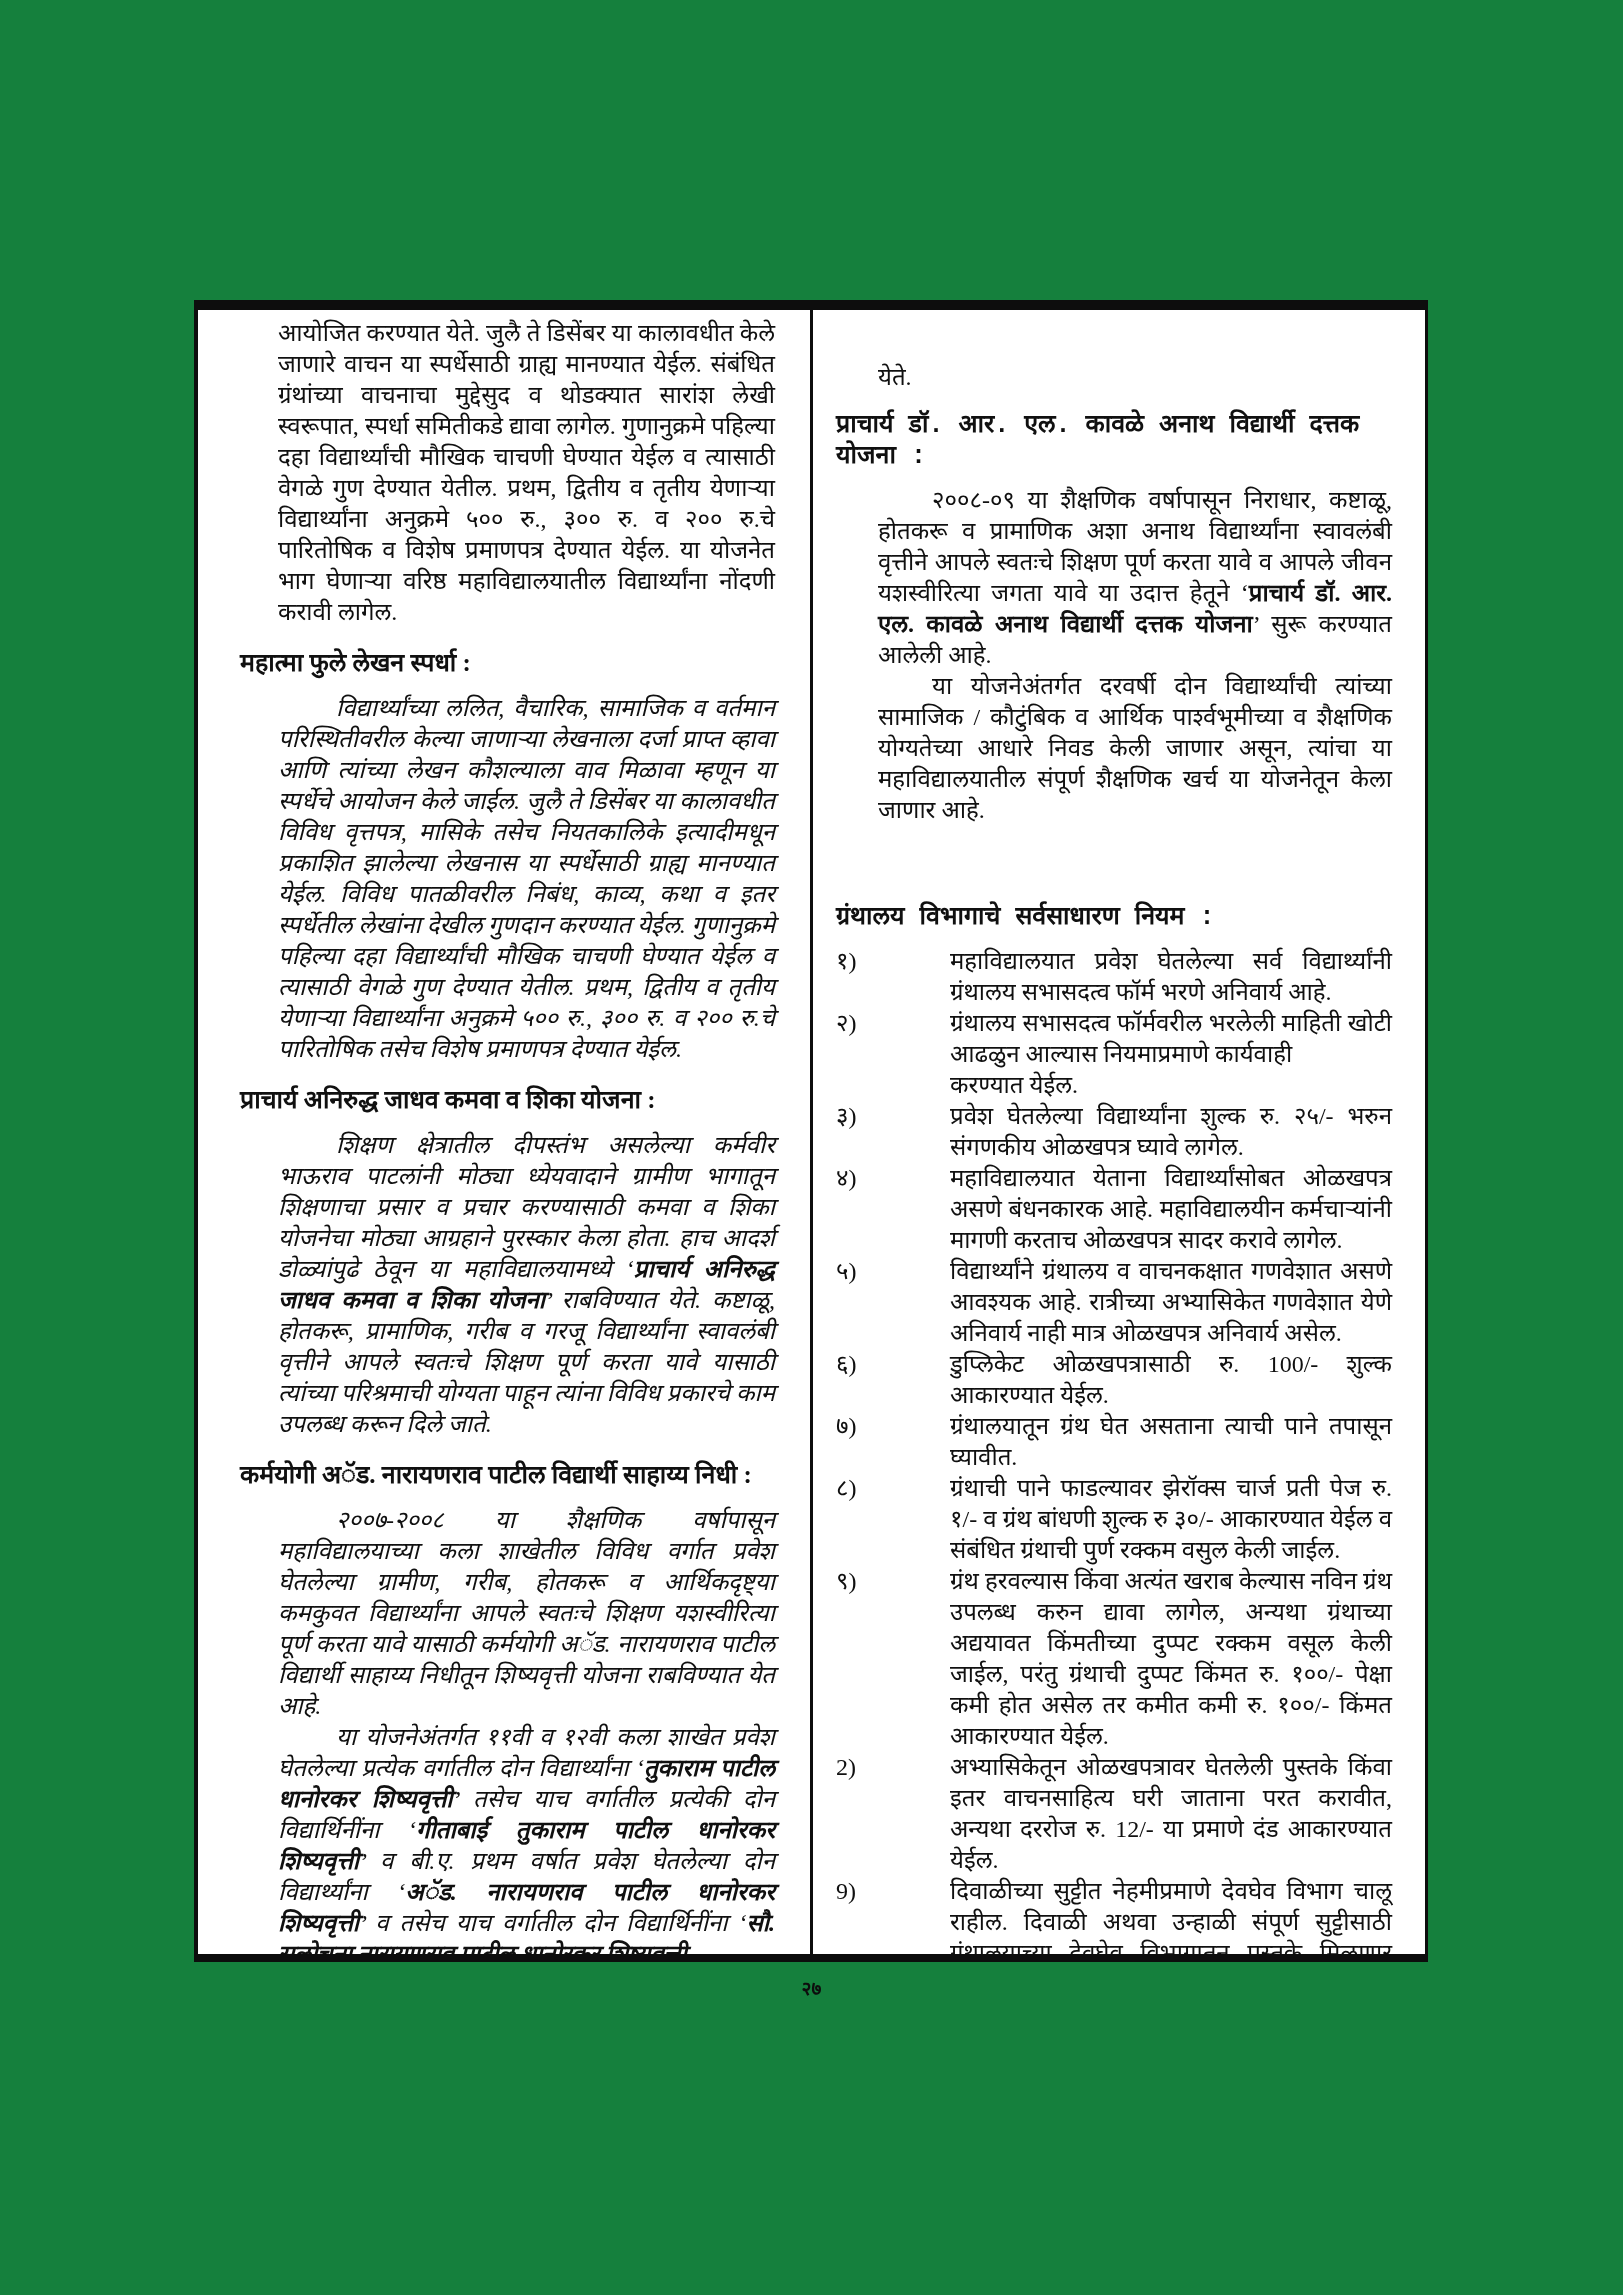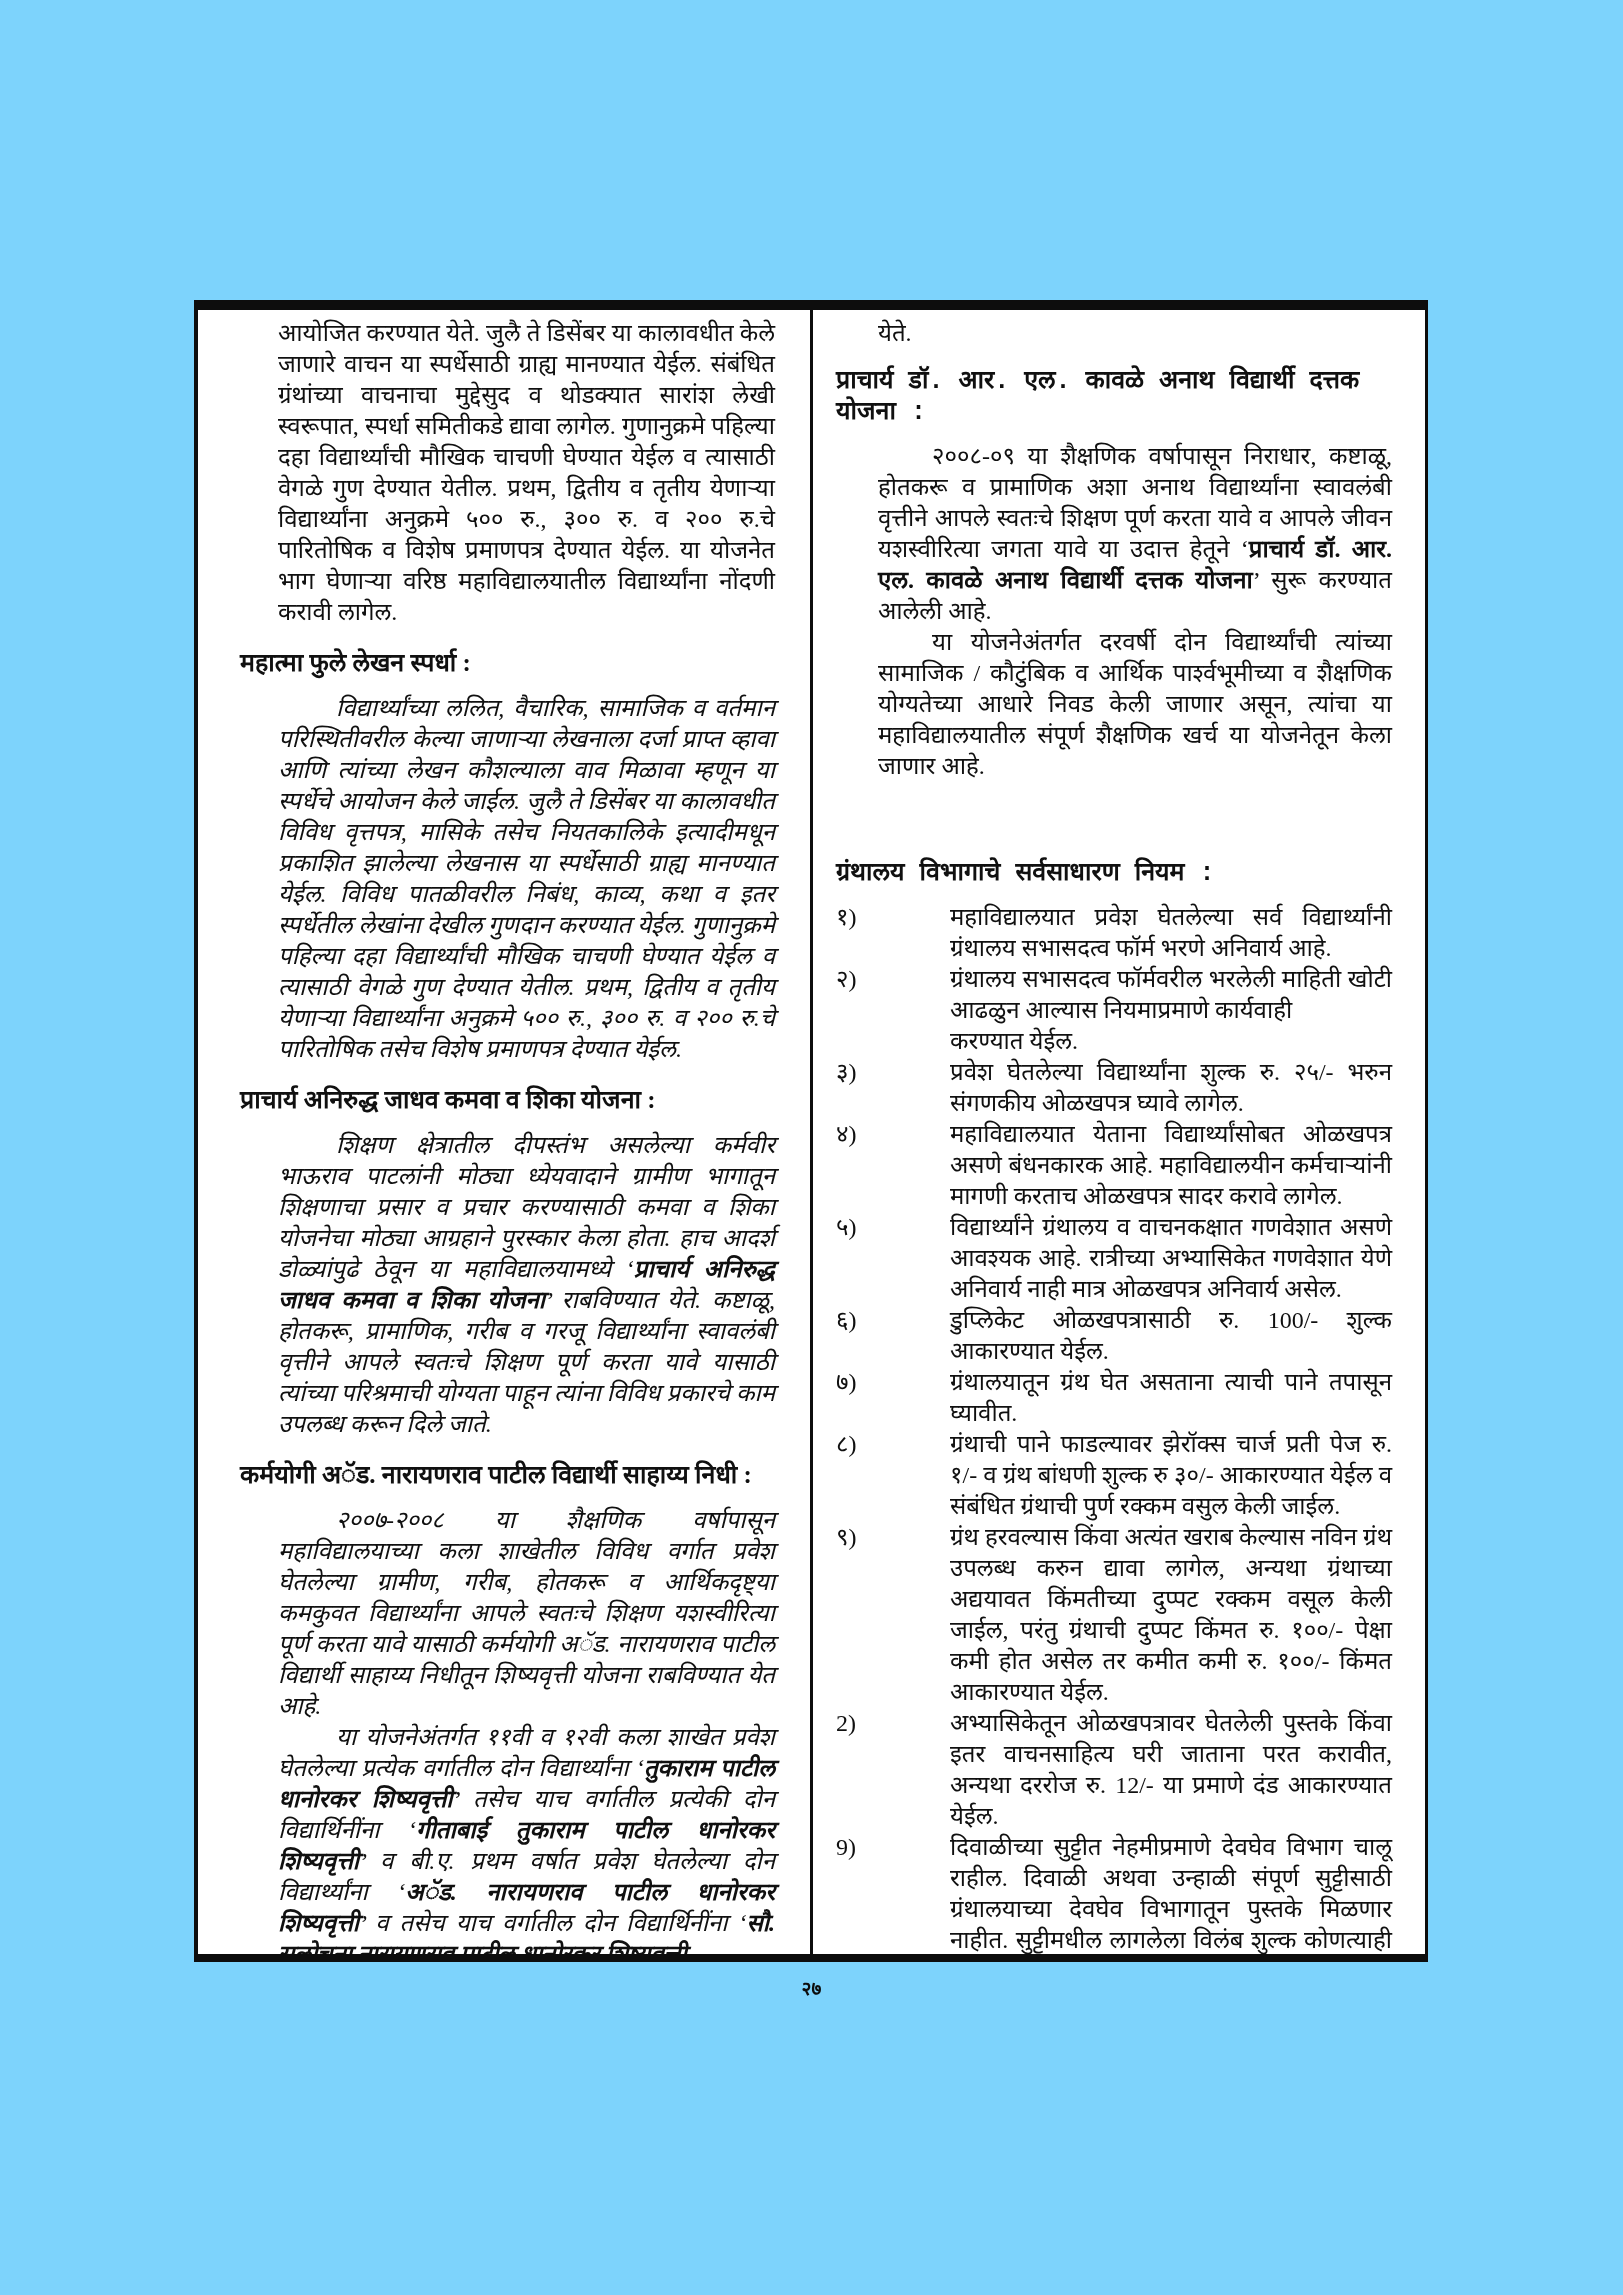--- a/index.html
+++ b/index.html
@@ -1,37 +1,37 @@
 <!DOCTYPE html>
 <html lang="mr" style="font-size:10.5px"><head>
 <meta charset="utf-8">
 <style>
   html,body{margin:0;padding:0;}
   body{
     width:1623px;height:2295px;background:#ffffff;position:relative;
     font-family:"Liberation Serif","DejaVu Serif",serif;color:#101010;
   }
-  .page{position:absolute;inset:0;background:#7dd3fc;}
+  .page{position:absolute;inset:0;background:#15803d;}
   .frame{
     position:absolute;left:194px;top:300px;width:1234px;height:1662px;
     box-sizing:border-box;background:#ffffff;
     border-style:solid;border-color:#0d0d0d;
     border-top-width:10.5px;border-bottom-width:8.5px;
     border-left-width:4.6px;border-right-width:3.9px;
   }
   .divider{
     position:absolute;top:0;bottom:0;left:50%;width:3.3px;margin-left:-2px;
     background:#0d0d0d;
   }
   .col{
     position:absolute;top:0;bottom:0;box-sizing:border-box;overflow:hidden;
     font-size:24px;line-height:31px;text-align:justify;
   }
   .col-left{left:0;width:613px;padding:7.9px 36px 0 80px;}
-  .col-right{right:0;width:613px;padding:7.9px 33px 0 24px;}
+  .col-right{right:0;width:613px;padding:7.9px 33px 0 24px;margin-top:44px;}
   p.para{margin:0;}
   .col-left p.indent{text-indent:58px;font-style:italic;}
   .col-right p.para{margin-left:42px;}
   .col-right p.indent{text-indent:54px;font-family:Liberation Serif, serif;}
   .heading{
     font-weight:bold;font-size:25px;line-height:31px;text-align:left;
   }
   .col-left .heading{margin:19.6px 0 14.4px -38px;}
   .col-right .heading{margin:17px 0 13px 0;font-family:Liberation Mono, monospace;}
   .gap{height:59px;}

